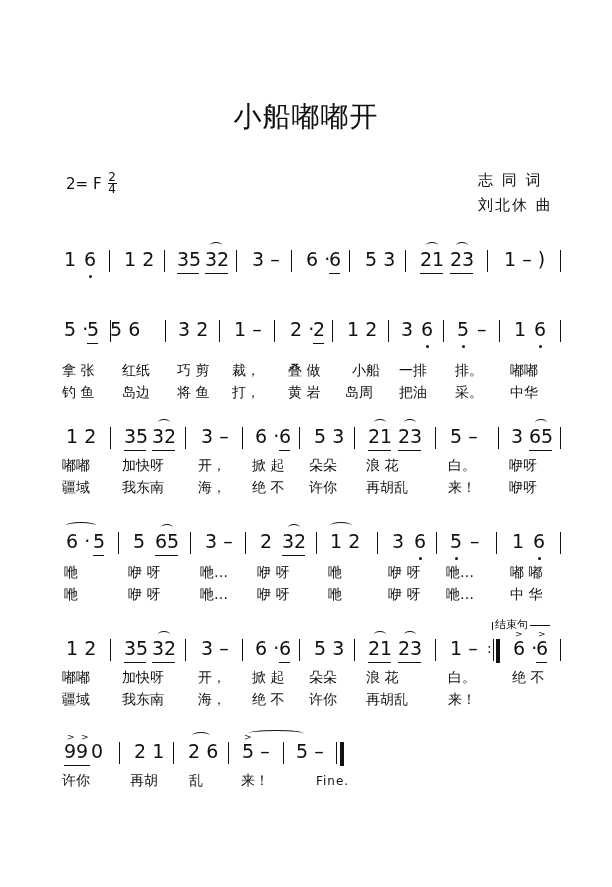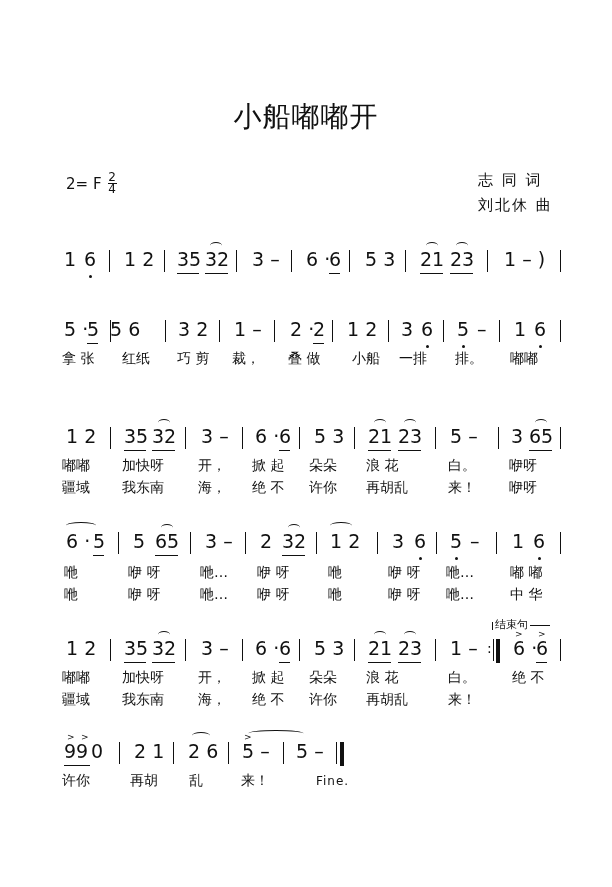--- a/index.html
+++ b/index.html
@@ -108,30 +108,41 @@
     <span class="bl" style="left:379px"></span>
     <span class="el" style="left:393px">5</span>
     <span class="dot" style="left:398px;top:27px"></span>
     <span class="el" style="left:413px">–</span>
     <span class="bl" style="left:435px"></span>
     <span class="el" style="left:450px">1</span>
     <span class="el" style="left:470px">6</span>
     <span class="dot" style="left:475px;top:27px"></span>
     <span class="bl" style="left:496px"></span>
   </div>
-  <div class="lyric" style="margin-top:4px">
+  <div class="lyric" style="margin-top:16px">
     <span class="el" style="left:-2px">拿 张</span>
     <span class="el" style="left:58px">红纸</span>
     <span class="el" style="left:113px">巧 剪</span>
     <span class="el" style="left:168px">裁，</span>
     <span class="el" style="left:224px">叠 做</span>
     <span class="el" style="left:288px">小船</span>
     <span class="el" style="left:335px">一排</span>
     <span class="el" style="left:391px">排。</span>
     <span class="el" style="left:446px">嘟嘟</span>
+  </div>
+  <div class="lyric">
+    <span class="el" style="left:-2px">钓 鱼</span>
+    <span class="el" style="left:58px">岛边</span>
+    <span class="el" style="left:113px">将 鱼</span>
+    <span class="el" style="left:168px">打，</span>
+    <span class="el" style="left:224px">黄 岩</span>
+    <span class="el" style="left:281px">岛周</span>
+    <span class="el" style="left:335px">把油</span>
+    <span class="el" style="left:391px">采。</span>
+    <span class="el" style="left:446px">中华</span>
   </div>
 </div>
 
 <div class="row" style="top:425px">
   <div class="notes">
     <span class="el" style="left:2px">1 2</span>
     <span class="bl" style="left:46px"></span>
     <span class="el" style="left:60px">35</span>
     <span class="ul" style="left:60px;width:22px;top:25px"></span>
     <span class="el" style="left:88px">32</span>

